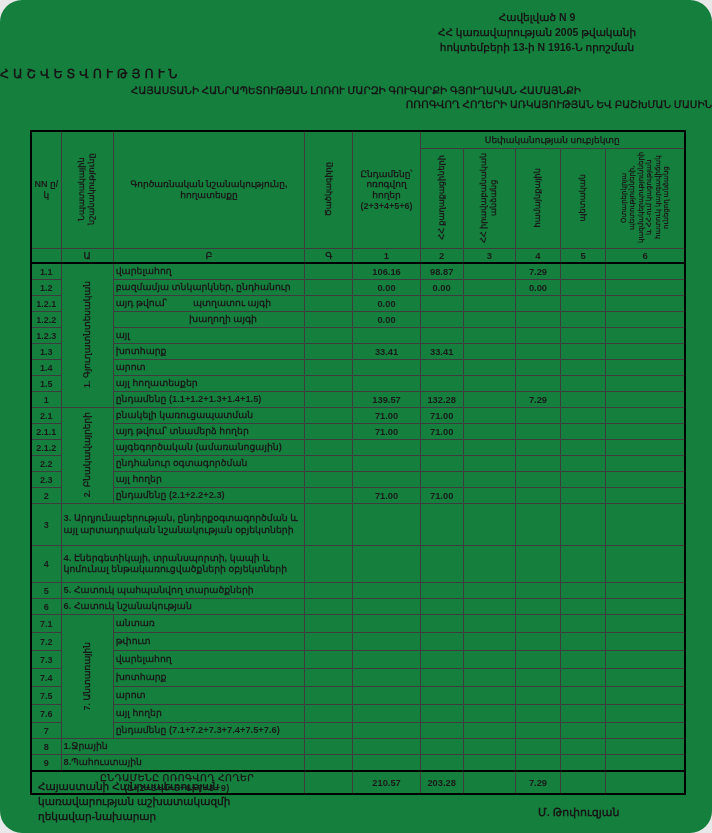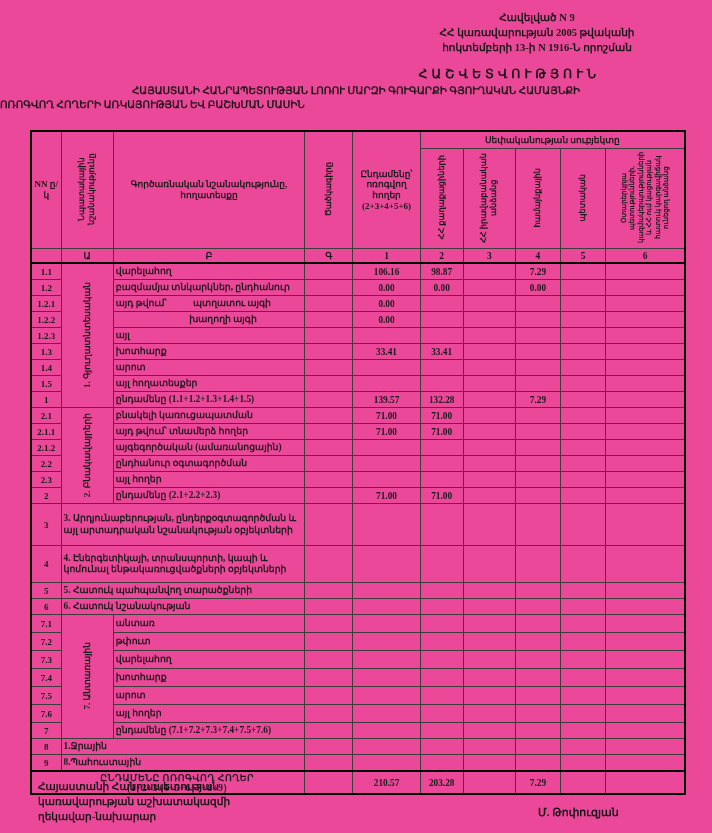--- a/index.html
+++ b/index.html
@@ -1,25 +1,25 @@
 <!DOCTYPE html>
 <html><head>
 <meta charset="utf-8">
 <style>
   html,body{margin:0;padding:0;background:#e8e8e8;}
-  .page{position:relative;width:712px;height:833px;background:#ec4899;overflow:hidden;
-        font-family:Liberation Serif, serif;color:#161616;}
+  .page{position:relative;width:712px;height:833px;background:#15803d;overflow:hidden;
+        font-family:Liberation Sans, sans-serif;color:#161616;border-radius:22px;}
   
   .appendix{position:absolute;top:10px;right:10px;width:330px;text-align:center;
             font-size:10.5px;font-weight:700;line-height:1.45;}
-  .doc-title{position:absolute;top:66px;left:0;width:600px;text-align:right;
+  .doc-title{position:absolute;top:66px;left:0;width:600px;text-align:left;
              font-size:12.5px;font-weight:700;letter-spacing:4px;}
   .doc-sub1{position:absolute;top:84px;left:0;width:712px;text-align:center;
             font-size:10.3px;font-weight:700;}
-  .doc-sub2{position:absolute;top:98px;left:0;width:712px;text-align:left;
+  .doc-sub2{position:absolute;top:98px;left:0;width:712px;text-align:right;
             font-size:10.3px;font-weight:700;}
   
   table.main{position:absolute;left:30px;top:130px;border-collapse:collapse;table-layout:fixed;
              width:656px;border:2px solid #000;}
   table.main th,table.main td{border:1px solid #3d3d3d;padding:0 2px;overflow:hidden;
              font-weight:700;color:#1a1a1a;}
   thead th{font-size:8.6px;text-align:center;vertical-align:middle;font-weight:700;line-height:1.2;}
   tr.band-row th{height:16px;font-size:9px;text-align:center;}
   tr.h2 th{height:97px;}
   th.hz{font-size:8.8px;}

